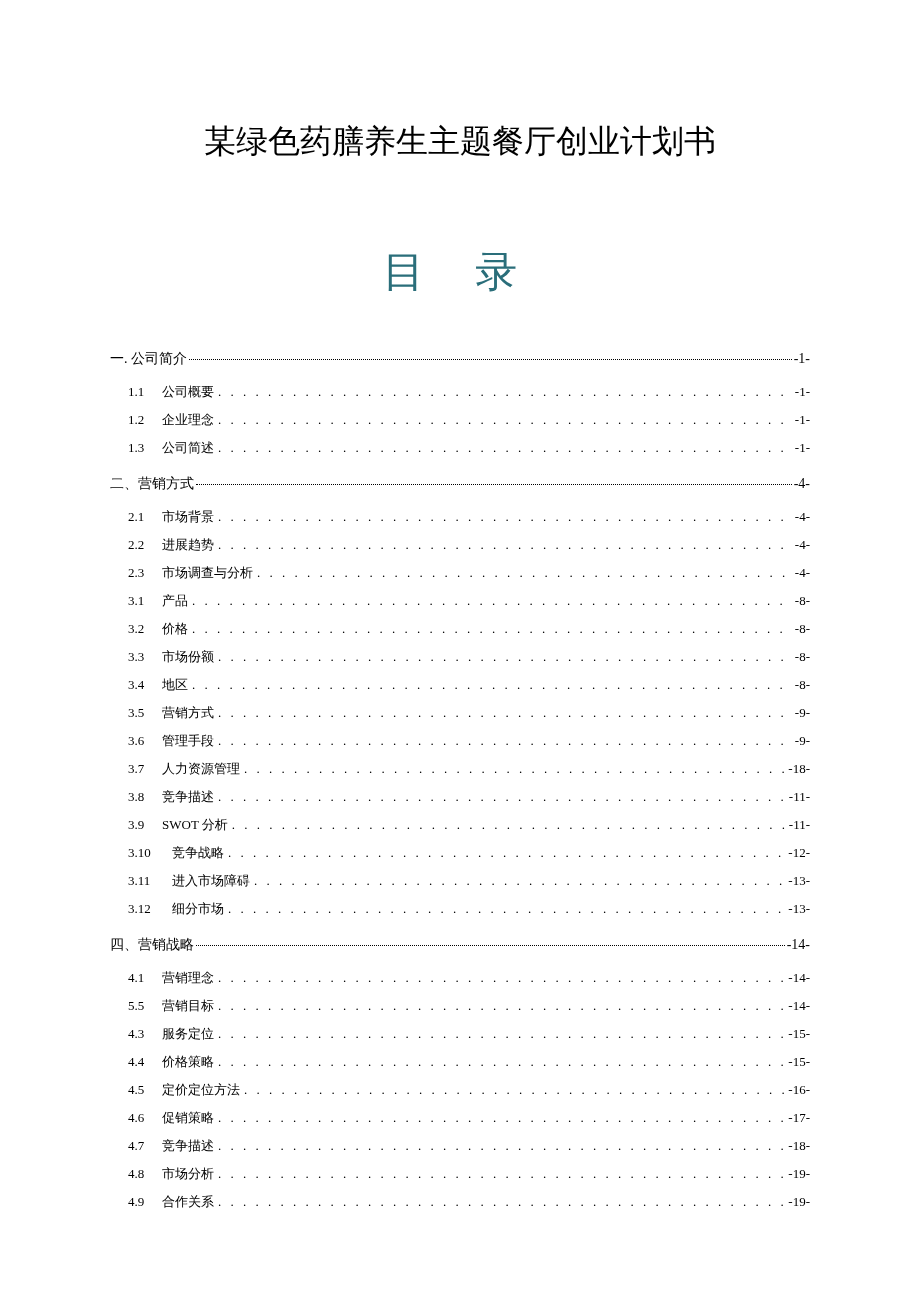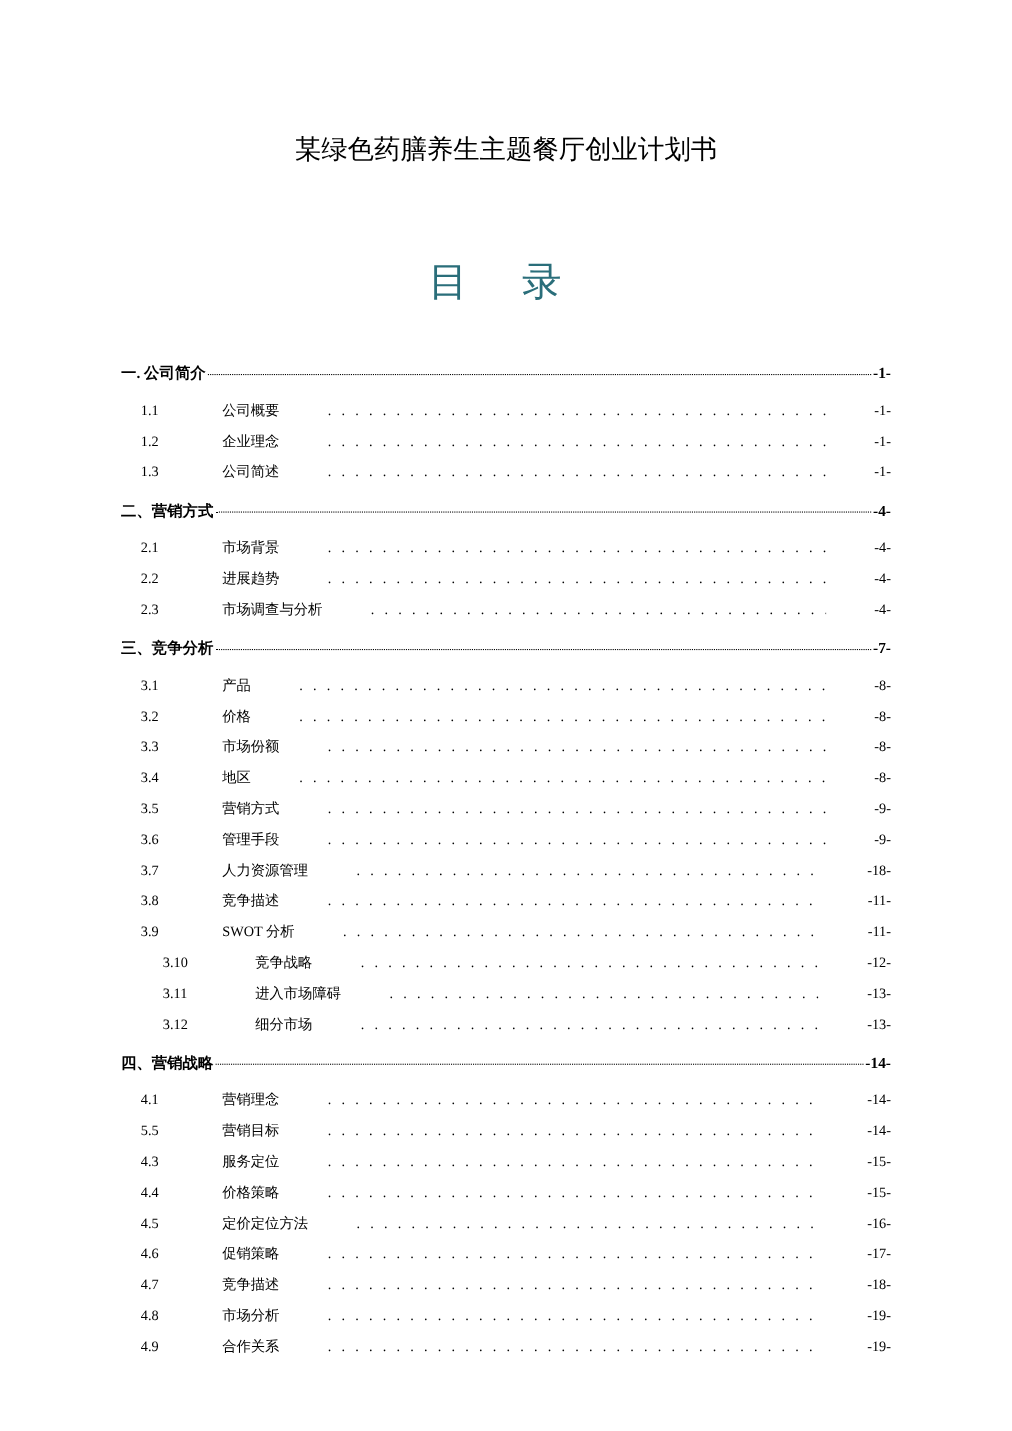--- a/index.html
+++ b/index.html
@@ -10,39 +10,39 @@
     body {
       width: 920px;
       height: 1301px;
       background: #ffffff;
       font-family: "SimSun", "宋体", serif;
       color: #000000;
       padding: 120px 110px 60px 110px;
     }
     .doc-title {
       text-align: center;
-      font-size: 24px;
+      font-size: 32px;
       font-weight: 500;
       font-family: "SimSun", "宋体", serif;
       margin-bottom: 80px;
     }
     .toc-heading {
       text-align: center;
-      font-size: 36px;
+      font-size: 42px;
       color: #2a6e7a;
       font-family: "KaiTi", "楷体", serif;
       letter-spacing: 20px;
       margin-bottom: 50px;
       font-weight: normal;
     }
     .section-row {
       display: flex;
       align-items: baseline;
       font-size: 14px;
-      font-weight: bold;
+      font-weight: normal;
       margin-top: 18px;
       margin-bottom: 6px;
       padding-bottom: 4px;
       border-bottom: 1px solid transparent;
     }
     .section-label {
       flex-shrink: 0;
       white-space: nowrap;
     }
     .section-dots {
@@ -56,32 +56,30 @@
       flex-shrink: 0;
       white-space: nowrap;
     }
     .sub-row {
       display: flex;
       align-items: baseline;
       font-size: 13px;
       margin-top: 10px;
       margin-bottom: 0;
       padding-left: 18px;
-      gap: 40px;
     }
     .sub-num {
       flex-shrink: 0;
       width: 34px;
       white-space: nowrap;
     }
     .sub-num-wide {
       flex-shrink: 0;
       width: 44px;
       white-space: nowrap;
-      margin-left: 20px;
     }
     .sub-label {
       flex-shrink: 0;
       white-space: nowrap;
     }
     .sub-dots {
       flex-grow: 1;
       overflow: hidden;
       white-space: nowrap;
       letter-spacing: 3px;
@@ -140,25 +138,20 @@
       <span class="sub-label">进展趋势</span>
       <span class="sub-dots">. . . . . . . . . . . . . . . . . . . . . . . . . . . . . . . . . . . . . . . . . . . . . . . . . . . . . . . . . . . . . . . . . . . . . . . . . . . . . . . . . . . . . . . . . . . . . . . . . . . . . . . . . . . . . . . . . . . . . . . . . . . . . . . . . . . . . . . . . . . . . . . . . . . . . . . . . . . . . . . . . . . . . . . . . . . . . . . . . . . . . . . . . . . . . . . . . . . . . . . . </span>
       <span class="sub-page">-4-</span>
     </div>
     <div class="sub-row">
       <span class="sub-num">2.3</span>
       <span class="sub-label">市场调查与分析</span>
       <span class="sub-dots">. . . . . . . . . . . . . . . . . . . . . . . . . . . . . . . . . . . . . . . . . . . . . . . . . . . . . . . . . . . . . . . . . . . . . . . . . . . . . . . . . . . . . . . . . . . . . . . . . . . . . . . . . . . . . . . . . . . . . . . . . . . . . . . . . . . . . . . . . . . . . . . . . . . . . . . . . . . . . . . . . . . . . . . . . . . . . . . . . . . . . . . . . . . . . . . . . . . . . . . . </span>
       <span class="sub-page">-4-</span>
     </div>
-    <div class="section-row">
-      <span class="section-label">三、竞争分析</span>
-      <span class="section-dots"></span>
-      <span class="section-page">-7-</span>
-    </div>
     <div class="sub-row">
       <span class="sub-num">3.1</span>
       <span class="sub-label">产品</span>
       <span class="sub-dots">. . . . . . . . . . . . . . . . . . . . . . . . . . . . . . . . . . . . . . . . . . . . . . . . . . . . . . . . . . . . . . . . . . . . . . . . . . . . . . . . . . . . . . . . . . . . . . . . . . . . . . . . . . . . . . . . . . . . . . . . . . . . . . . . . . . . . . . . . . . . . . . . . . . . . . . . . . . . . . . . . . . . . . . . . . . . . . . . . . . . . . . . . . . . . . . . . . . . . . . . </span>
       <span class="sub-page">-8-</span>
     </div>
     <div class="sub-row">
       <span class="sub-num">3.2</span>
       <span class="sub-label">价格</span>
       <span class="sub-dots">. . . . . . . . . . . . . . . . . . . . . . . . . . . . . . . . . . . . . . . . . . . . . . . . . . . . . . . . . . . . . . . . . . . . . . . . . . . . . . . . . . . . . . . . . . . . . . . . . . . . . . . . . . . . . . . . . . . . . . . . . . . . . . . . . . . . . . . . . . . . . . . . . . . . . . . . . . . . . . . . . . . . . . . . . . . . . . . . . . . . . . . . . . . . . . . . . . . . . . . . </span>

